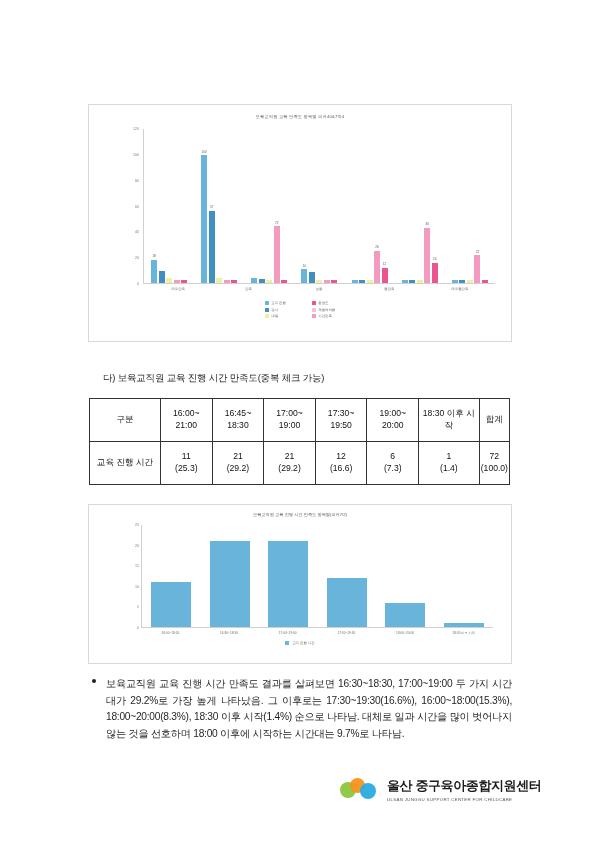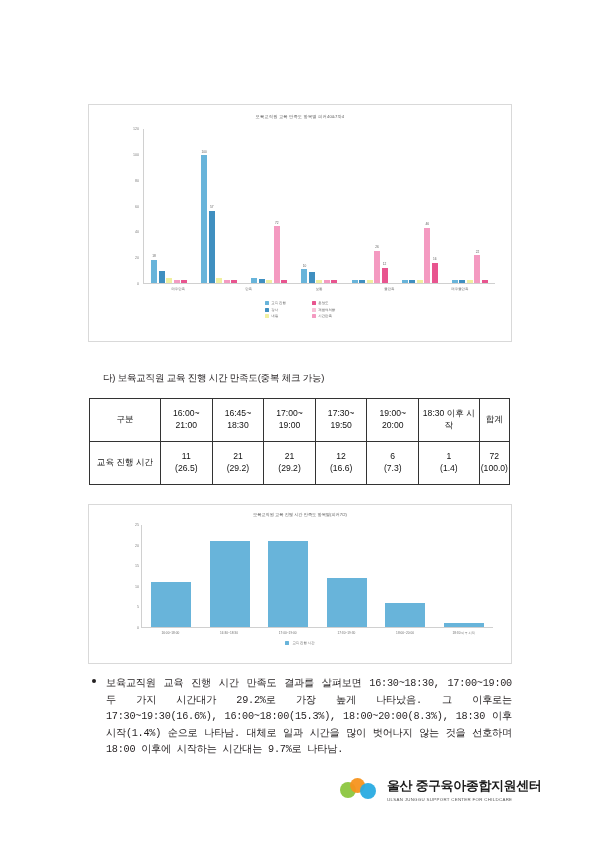--- a/index.html
+++ b/index.html
@@ -285,21 +285,20 @@
     top: 3px;
     width: 4px;
     height: 4px;
     background: #231f20;
     border-radius: 50%;
   }
   .bullet-block .btext {
     display: block;
     padding-left: 14px;
     text-align: justify;
-    font-family: Liberation Mono, monospace;
   }
 
   
   .footer {
     position: absolute;
     left: 340px;
     top: 776px;
     display: flex;
     align-items: center;
     gap: 7px;
@@ -508,21 +507,21 @@
         </tr>
       </thead>
       <tbody>
         <tr>
           <td class="col-first">
             <span>교육</span>
             <span>진행 시간</span>
           </td>
           <td>
             <span class="cellnum">11</span>
-            <span class="cellpct">(26.5)</span>
+            <span class="cellpct">(25.3)</span>
           </td>
           <td>
             <span class="cellnum">21</span>
             <span class="cellpct">(29.2)</span>
           </td>
           <td>
             <span class="cellnum">21</span>
             <span class="cellpct">(29.2)</span>
           </td>
           <td>

